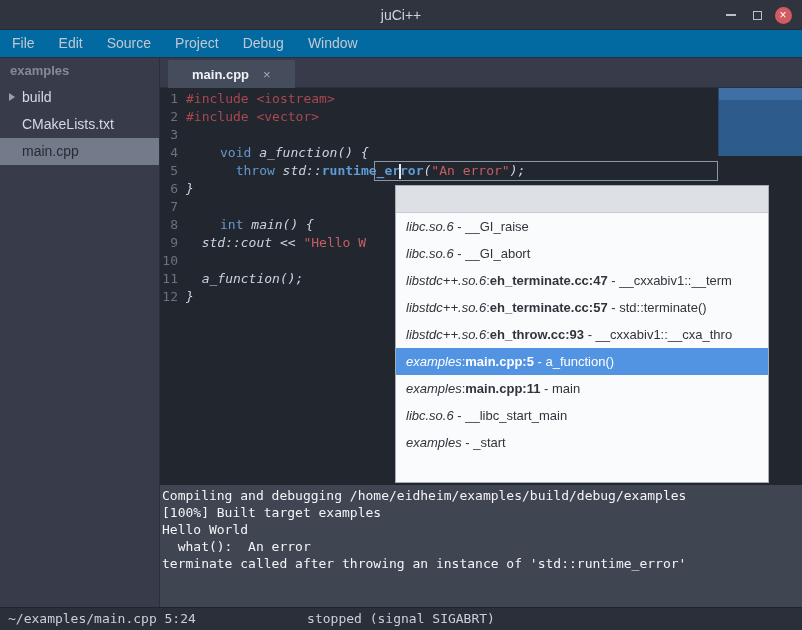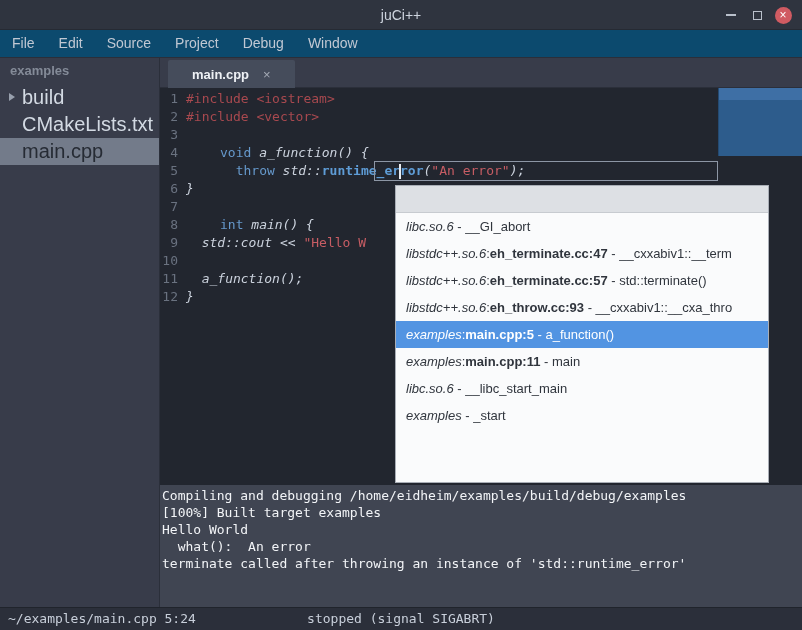--- a/index.html
+++ b/index.html
@@ -23,38 +23,38 @@
   .min-glyph { width:10px; height:2px; background:#b9c0cb; display:block; }
   .max-glyph { width:9px; height:9px; border:1px solid #b9c0cb; display:block; }
   .btn-close-circle {
     width:17px; height:17px; border-radius:50%;
     background:var(--close-button,#d05b62);
     color:#ffffff; font-size:12px; line-height:16px; text-align:center;
   }
   
   .menubar {
     position:absolute; left:0; top:30px; width:802px; height:28px;
-    background:#0c4a6e; border-bottom:1px solid #2b2f3a;
+    background:#0369a1; border-bottom:1px solid #2b2f3a;
   }
   .menu-item {
     display:inline-block; padding:0 12px; line-height:27px;
     color:#c1c8d3; font-size:14px;
   }
   
   .sidebar {
     position:absolute; left:0; top:58px; width:160px; height:549px;
     background:#383c4a; border-right:1px solid #2b2f3a;
   }
   .sidebar-header {
     height:26px; line-height:26px; padding-left:10px;
     color:#848b98; font-size:13px; font-weight:bold;
   }
   .titem {
     position:relative; height:27px; line-height:27px; padding-left:22px;
-    color:#d3dae3; font-size:20px; white-space:nowrap; overflow:hidden;
+    color:#d3dae3; font-size:14px; white-space:nowrap; overflow:hidden;
   }
   .titem.selected { background:#737b8a; color:#262b34; }
   .chev {
     position:absolute; left:9px; top:9px; width:0; height:0;
     border-left:6px solid #98a0ad; border-top:4px solid transparent; border-bottom:4px solid transparent;
   }
   
   .main { position:absolute; left:160px; top:58px; width:642px; height:549px; }
   .tabbar {
     position:absolute; left:0; top:0; width:642px; height:30px;
@@ -181,20 +181,21 @@
           <div class="line"><span class="gutter">11</span><span class="ltext"><span class="tok-plain">  a_function();</span></span></div>
           <div class="line"><span class="gutter">12</span><span class="ltext"><span class="tok-plain">}</span></span></div>
         </div>
       <div class="blue-tooltip">
         <div class="blue-tooltip-top"></div>
       </div>
       <div class="line5-box"></div>
       <div class="popup">
         <div class="popup-header"></div>
         <div id="stacklist">
+            <div class="srow"><span class="mod">libc.so.6</span> - __GI_raise</div>
             <div class="srow"><span class="mod">libc.so.6</span> - __GI_abort</div>
             <div class="srow"><span class="mod">libstdc++.so.6</span>:<span class="loc">eh_terminate.cc:47</span> - __cxxabiv1::__term</div>
             <div class="srow"><span class="mod">libstdc++.so.6</span>:<span class="loc">eh_terminate.cc:57</span> - std::terminate()</div>
             <div class="srow"><span class="mod">libstdc++.so.6</span>:<span class="loc">eh_throw.cc:93</span> - __cxxabiv1::__cxa_thro</div>
             <div class="srow selected"><span class="mod">examples</span>:<span class="loc">main.cpp:5</span> - a_function()</div>
             <div class="srow"><span class="mod">examples</span>:<span class="loc">main.cpp:11</span> - main</div>
             <div class="srow"><span class="mod">libc.so.6</span> - __libc_start_main</div>
             <div class="srow"><span class="mod">examples</span> - _start</div>
           </div>
       </div>

